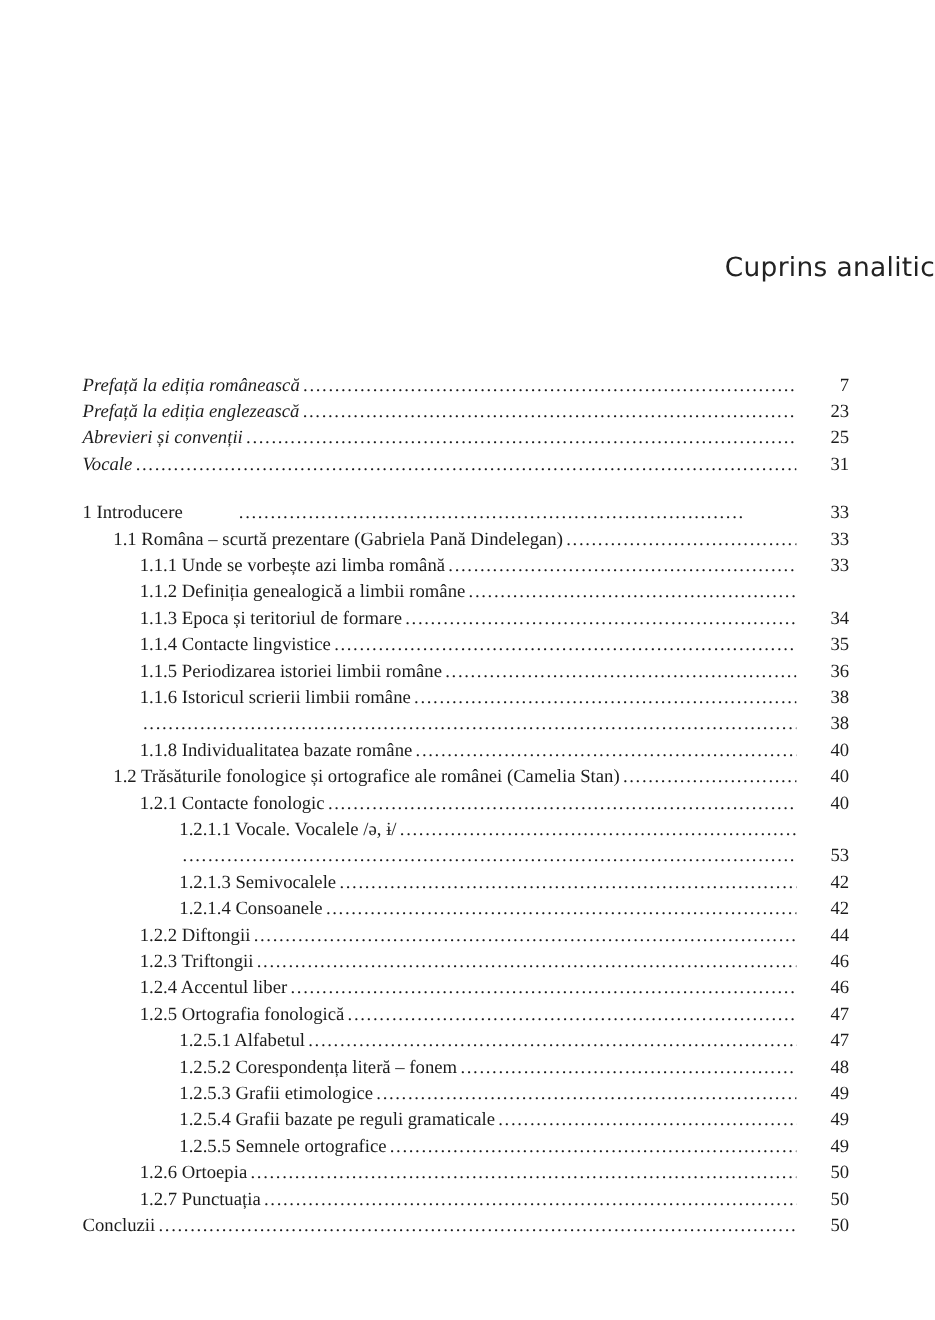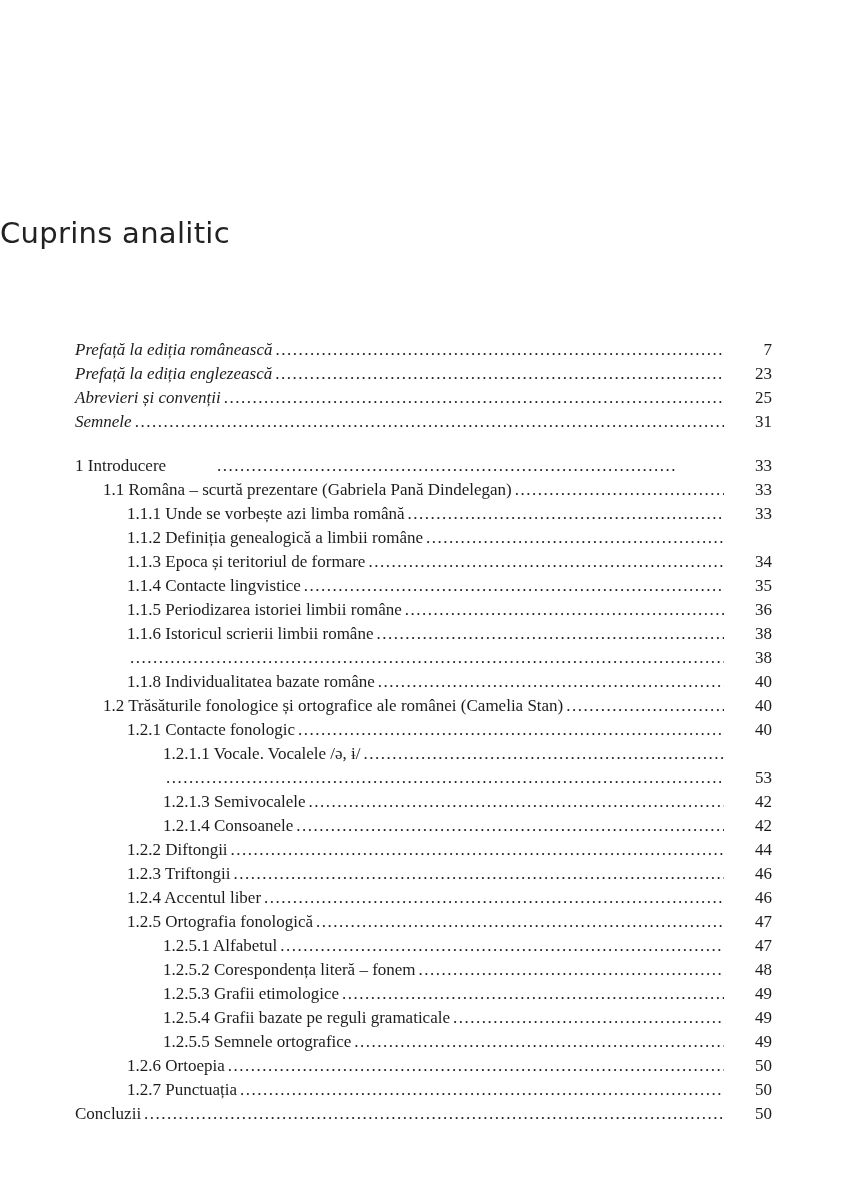--- a/index.html
+++ b/index.html
@@ -15,28 +15,28 @@
     color: #1c1c1c;
     overflow: hidden;
   }
   .doc-page {
     position: absolute;
     inset: 0;
     background: #ffffff;
   }
   .doc-title {
     position: absolute;
-    top: 216px;
+    top: 229px;
     left: 0;
     width: 100%;
     margin: 0;
-    text-align: left;
+    text-align: right;
     font-family: "DejaVu Sans", sans-serif;
     font-weight: 400;
-    font-size: 29px;
+    font-size: 24px;
     color: #222222;
     letter-spacing: 0.3px;
   }
   .toc {
     position: absolute;
     top: 338px;
     left: 75px;
     width: 697px;
   }
   .row {
@@ -95,21 +95,21 @@
         <span class="label">Prefață la ediția englezească</span>
         <span class="dots"></span>
         <span class="page-num">23</span>
       </div>
       <div class="row lvl-0 italic">
         <span class="label">Abrevieri și convenții</span>
         <span class="dots"></span>
         <span class="page-num">25</span>
       </div>
       <div class="row lvl-0 italic">
-        <span class="label">Semnele</span>
+        <span class="label">Vocale</span>
         <span class="dots"></span>
         <span class="page-num">31</span>
       </div>
       <div class="row lvl-0 gap-before">
         <span class="label">1 Introducere</span>
         <span class="dots"></span>
         <span class="page-num">33</span>
       </div>
       <div class="row lvl-1">
         <span class="label">1.1 Româna – scurtă prezentare (Gabriela Pană Dindelegan)</span>

